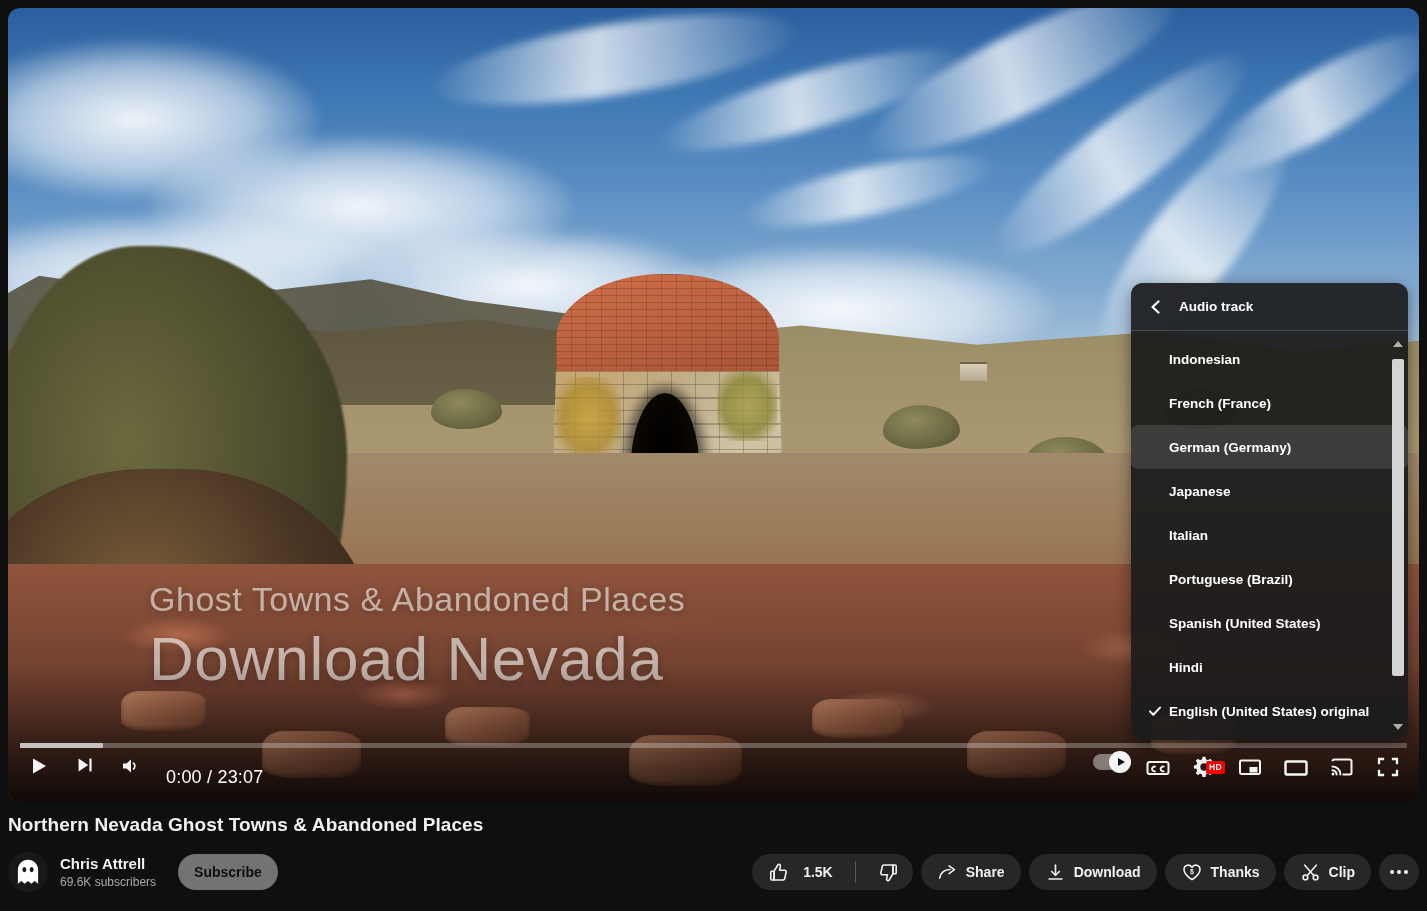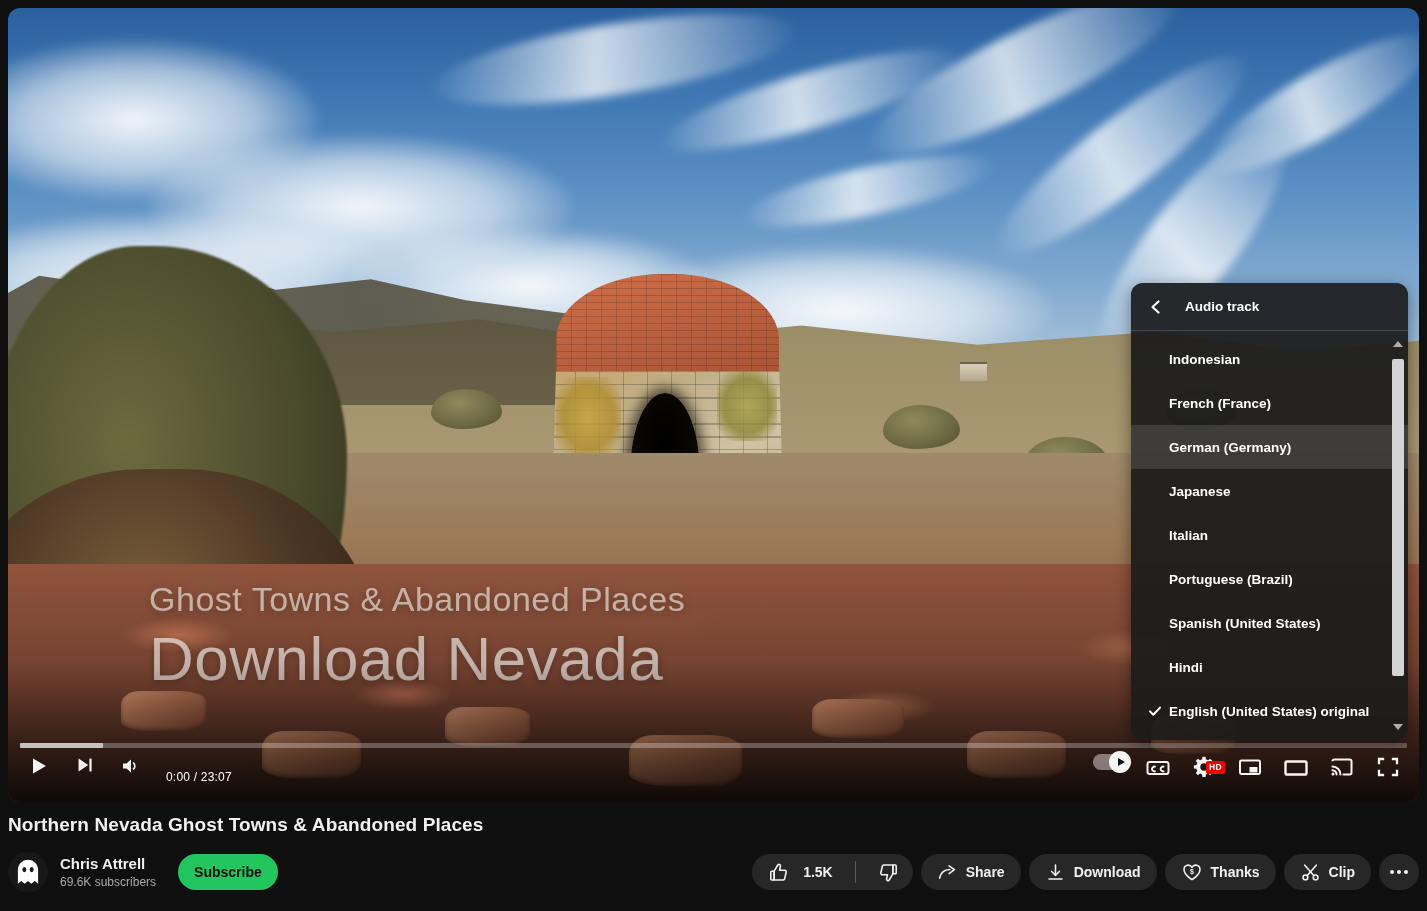--- a/index.html
+++ b/index.html
@@ -184,21 +184,21 @@
     display: flex; align-items: center; padding: 0 8px;
   }
   .ctl {
     width: 46px; height: 46px;
     display: flex; align-items: flex-start; justify-content: center;
     cursor: pointer; position: relative; flex: 0 0 auto;
     opacity: .96;
   }
   .ctl svg { display: block; }
   .time-display {
-    font-size: 12px; color: #fff; margin-left: 12px; margin-right: 20px;
+    font-size: 18px; color: #fff; margin-left: 12px; margin-right: 20px;
     letter-spacing: .2px; white-space: nowrap;
   }
   .ctl-spacer { flex: 1 1 auto; }
   .hd-badge {
     position: absolute; top: 7px; right: 2px;
     background: #ff0000; color: #fff;
     font-size: 8.5px; font-weight: 700; line-height: 1;
     padding: 2px 3px; border-radius: 2px; letter-spacing: .3px;
   }
   .autoplay-toggle {
@@ -228,38 +228,37 @@
     box-shadow: 0 4px 16px rgba(0,0,0,.45);
     font-size: 13.5px;
   }
   .menu-header {
     height: 48px; flex: 0 0 48px;
     display: flex; align-items: center;
     padding: 0 14px;
     border-bottom: 1px solid rgba(255,255,255,.16);
     background: rgba(38,42,48,.55);
     cursor: pointer;
-    gap: 6px;
   }
   .menu-back {
     width: 22px; height: 22px; margin-right: 12px;
     display: flex; align-items: center; justify-content: center;
   }
   .menu-header-title { font-size: 13.5px; font-weight: 700; color: #fff; }
   .menu-list {
     flex: 1 1 auto; position: relative;
     padding: 6px 0 0 0;
     overflow: hidden;
   }
   .menu-item {
     height: 44px; display: flex; align-items: center;
     padding-left: 14px; cursor: pointer; color: #fff;
     font-size: 13.5px; font-weight: 600;
   }
-  .menu-item.hovered { background: rgba(255,255,255,.12); }
+  .menu-item.hovered { background: rgba(255,255,255,.12); border-radius: 7px; }
   .menu-check {
     width: 20px; flex: 0 0 20px; margin-right: 4px;
     display: flex; align-items: center; justify-content: center;
   }
   .menu-item-label { white-space: nowrap; }
 
   
   .menu-scrollbar {
     position: absolute; right: 3px; top: 6px; bottom: 6px; width: 14px;
     display: flex; flex-direction: column; align-items: center;
@@ -300,21 +299,21 @@
     background: #181818; display: flex; align-items: center; justify-content: center;
     overflow: hidden; flex: 0 0 40px; cursor: pointer;
   }
   .channel-text { margin-left: 12px; }
   .channel-name {
     font-size: 15px; font-weight: 700; color: #f1f1f1; line-height: 20px; cursor: pointer;
   }
   .channel-subs { font-size: 12px; color: #aaa; line-height: 17px; }
   .subscribe-btn {
     margin-left: 22px; height: 36px; padding: 16px 16px;
-    border-radius: 18px; background: #22c55e; color: #0f0f0f;
+    border-radius: 18px; background: #737373; color: #0f0f0f;
     font-size: 14px; font-weight: 600; border: none; cursor: pointer;
     display: flex; align-items: center;
   }
   .actions { margin-left: auto; display: flex; align-items: center; gap: 8px; }
   .pill {
     height: 36px; border-radius: 18px;
     background: rgba(255,255,255,.1); color: #f1f1f1;
     display: flex; align-items: center; padding: 0 16px;
     font-size: 14px; font-weight: 600; cursor: pointer; border: none;
     white-space: nowrap; gap: 8px;

